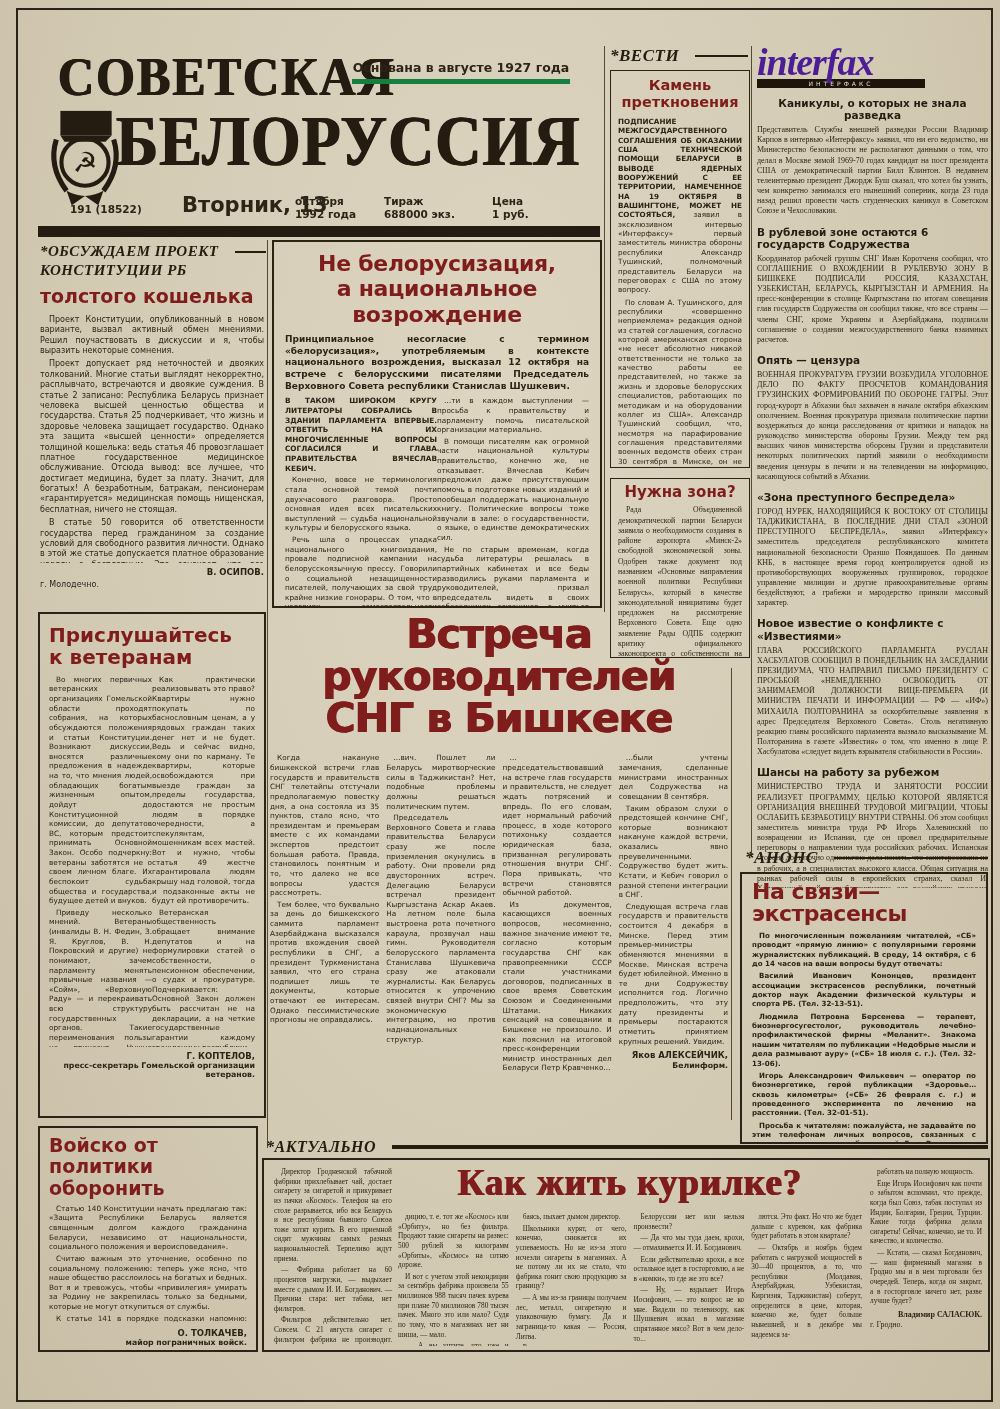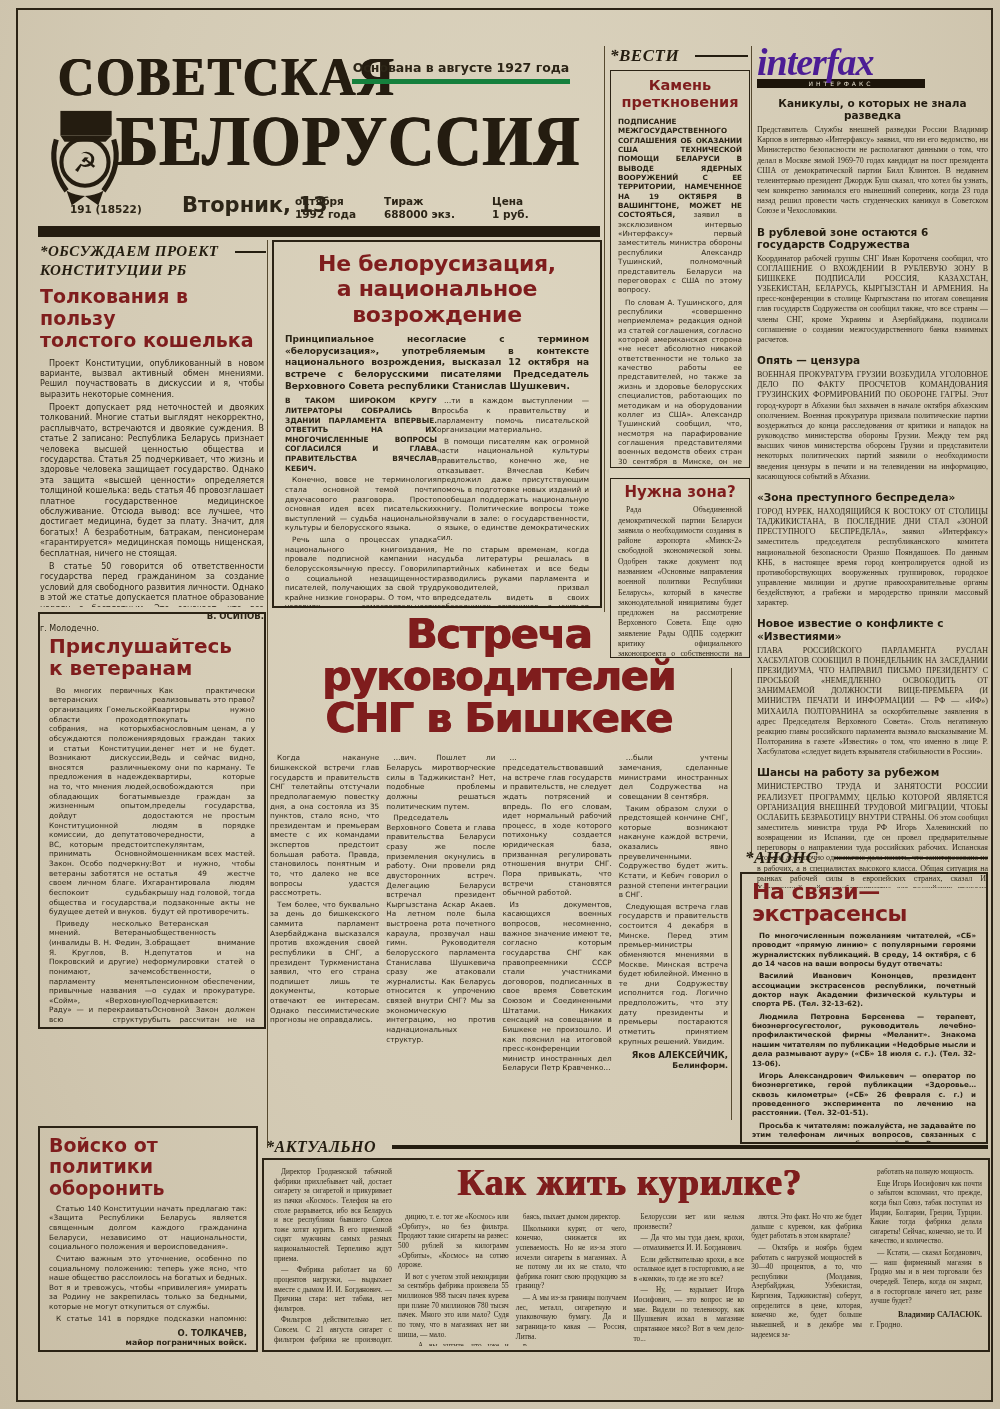--- a/index.html
+++ b/index.html
@@ -76,34 +76,33 @@
     <span>*ОБСУЖДАЕМ ПРОЕКТ</span>
       <span class="rule"></span>
   </div>
   <div class="kick" style="font-size:15px;margin-top:2px">
     <span>КОНСТИТУЦИИ РБ</span>
   </div>
 </div>
 
 <div class="abs" style="left:40px;top:286px;width:224px">
   <div class="headline sans" style="font-size:19px;line-height:1.15">
-    <div>Толкования в пользу</div>
     <div>толстого кошелька</div>
   </div>
   <div class="body" style="margin-top:7px;height:248px;overflow:hidden">
     <p>Проект Конституции, опубликованный в новом варианте, вызвал активный обмен мнениями. Решил поучаствовать в дискуссии и я, чтобы выразить некоторые сомнения.</p>
     <p>Проект допускает ряд неточностей и двояких толкований. Многие статьи выглядят некорректно, расплывчато, встречаются и двоякие суждения. В статье 2 записано: Республика Беларусь признает человека высшей ценностью общества и государства. Статья 25 подчеркивает, что жизнь и здоровье человека защищает государство. Однако эта защита «высшей ценности» определяется толщиной кошелька: ведь статья 46 провозглашает платное государственное медицинское обслуживание. Отсюда вывод: все лучшее, что достигает медицина, будет за плату. Значит, для богатых! А безработным, батракам, пенсионерам «гарантируется» медицинская помощь нищенская, бесплатная, ничего не стоящая.</p>
     <p>В статье 50 говорится об ответственности государства перед гражданином за создание условий для свободного развития личности. Однако в этой же статье допускается платное образование наряду с бесплатным. Это означает, что все престижные учебные заведения станут платными, что уже наблюдается в нынешнем учебном году. Значит, лучшие учебные заведения — оплатившим (для богатых), а для детей бедных (даже способных) — школа попроще.</p>
 
   </div>
   <div class="byline">В. ОСИПОВ.</div>
   <div class="loc">г. Молодечно.</div>
 </div>
 
-<div class="abs box" style="left:38px;top:612px;width:228px;height:417px;padding:21px 9px">
+<div class="abs box" style="left:38px;top:612px;width:228px;height:506px;padding:10px 9px">
   <div class="headline sans" style="font-size:20px;line-height:1.12">
     <div>Прислушайтесь</div>
     <div>к ветеранам</div>
   </div>
   <div class="cols" style="margin-top:6px;height:372px;overflow:hidden">
     <div class="body7 sans">
       <p>Во многих первичных ветеранских организациях Гомельской области проходят собрания, на которых обсуждаются положения и статьи Конституции. Возникают дискуссии, вносятся различные предложения в надежде на то, что мнения людей, обладающих богатым жизненным опытом, дойдут до Конституционной комиссии, до депутатов ВС, которым предстоит принимать Основной Закон. Особо подчеркну: ветераны заботятся не о своем личном благе. Их беспокоит судьба общества и государства, будущее детей и внуков.</p>
       <p>Приведу несколько мнений. Ветераны (инвалиды В. Н. Федин, З. Я. Круглов, В. Н. Покровский и другие) не понимают, зачем парламенту менять привычные названия — «Сойм», «Верховную Раду» — и перекраивать всю структуру государственных органов. Такие переименования пользы не принесут. Нужно сохранить законодательные и исполнительные структуры всех уровней, добиваясь, чтобы работали в них компетентные люди. Вызывает сомнение необходимость введения поста президента.</p>
 
     </div>
@@ -227,21 +226,21 @@
 </div>
 
 <div class="abs kick" style="left:745px;top:848px;width:243px;font-size:17px">
   <span>*АНОНС</span>
     <span class="rule"></span>
 </div>
 <div class="abs box" style="left:740px;top:872px;width:248px;height:272px;padding:7px 10px">
   <div class="headline sans" style="font-size:22px;text-align:left;letter-spacing:-0.5px">На связи—экстрасенсы</div>
   <div class="sans b" style="font-size:7.1px;line-height:1.32;text-align:justify;margin-top:5px;height:218px;overflow:hidden">
     <p style="margin:0 0 3px;text-indent:7px">По многочисленным пожеланиям читателей, «СБ» проводит «прямую линию» с популярными героями журналистских публикаций. В среду, 14 октября, с 6 до 14 часов на ваши вопросы будут отвечать:</p>
-    <p style="margin:0 0 3px;text-indent:7px">Василий Иванович Кононцев, президент ассоциации экстрасенсов республики, почетный доктор наук Академии физической культуры и спорта РБ. (Тел. 32-13-62).</p>
+    <p style="margin:0 0 3px;text-indent:7px">Василий Иванович Кононцев, президент ассоциации экстрасенсов республики, почетный доктор наук Академии физической культуры и спорта РБ. (Тел. 32-13-51).</p>
     <p style="margin:0 0 3px;text-indent:7px">Людмила Петровна Берсенева — терапевт, биоэнергосугестолог, руководитель лечебно-профилактической фирмы «Меланит». Знакома нашим читателям по публикации «Недобрые мысли и дела размывают ауру» («СБ» 18 июля с. г.). (Тел. 32-13-06).</p>
     <p style="margin:0 0 3px;text-indent:7px">Игорь Александрович Филькевич — оператор по биоэнергетике, герой публикации «Здоровье… сквозь километры» («СБ» 26 февраля с. г.) и проведенного эксперимента по лечению на расстоянии. (Тел. 32-01-51).</p>
     <p style="margin:0 0 3px;text-indent:7px">Просьба к читателям: пожалуйста, не задавайте по этим телефонам личных вопросов, связанных с лечением конкретных заболеваний. Если Вы желаете получить консультацию и пройти курс лечения, позвоните в любой день, кроме субботы и воскресенья, с 9 до 17 часов по телефонам в Минске: 52-79-42, 68-66-18 («Меланит»), 51-21-53, 51-33-92, 52-89-39, 52-87-70.</p>
 
   </div>
 </div>
 
 <div class="abs kick" style="left:266px;top:1138px;width:722px;font-size:16px">
   <span>*АКТУАЛЬНО</span>
   <span class="rule" style="height:4px"></span>

